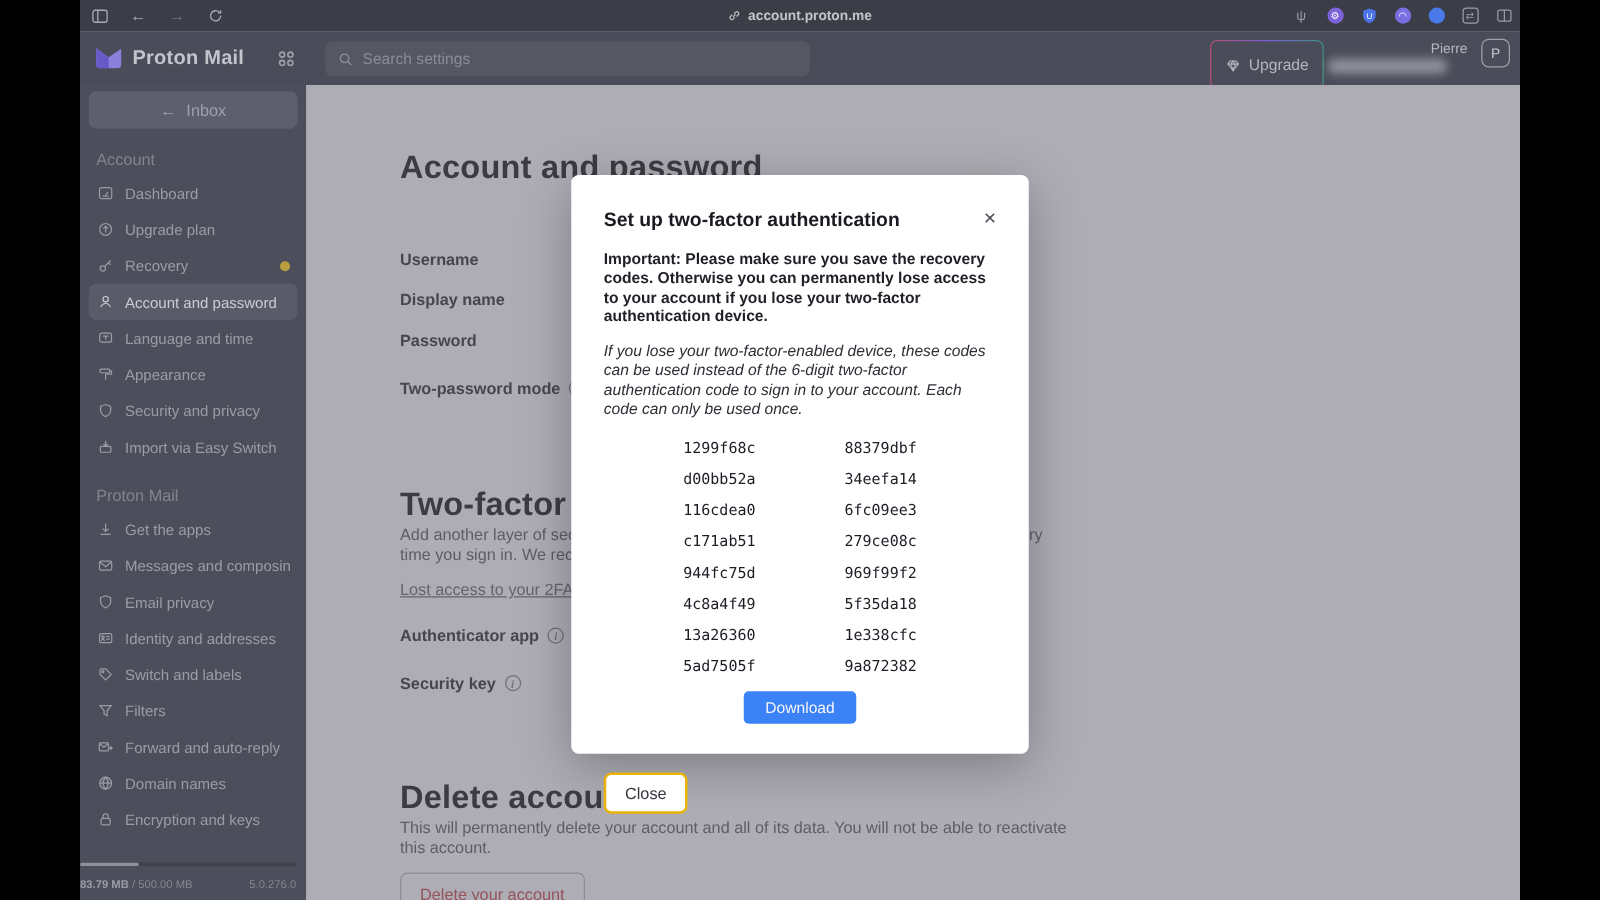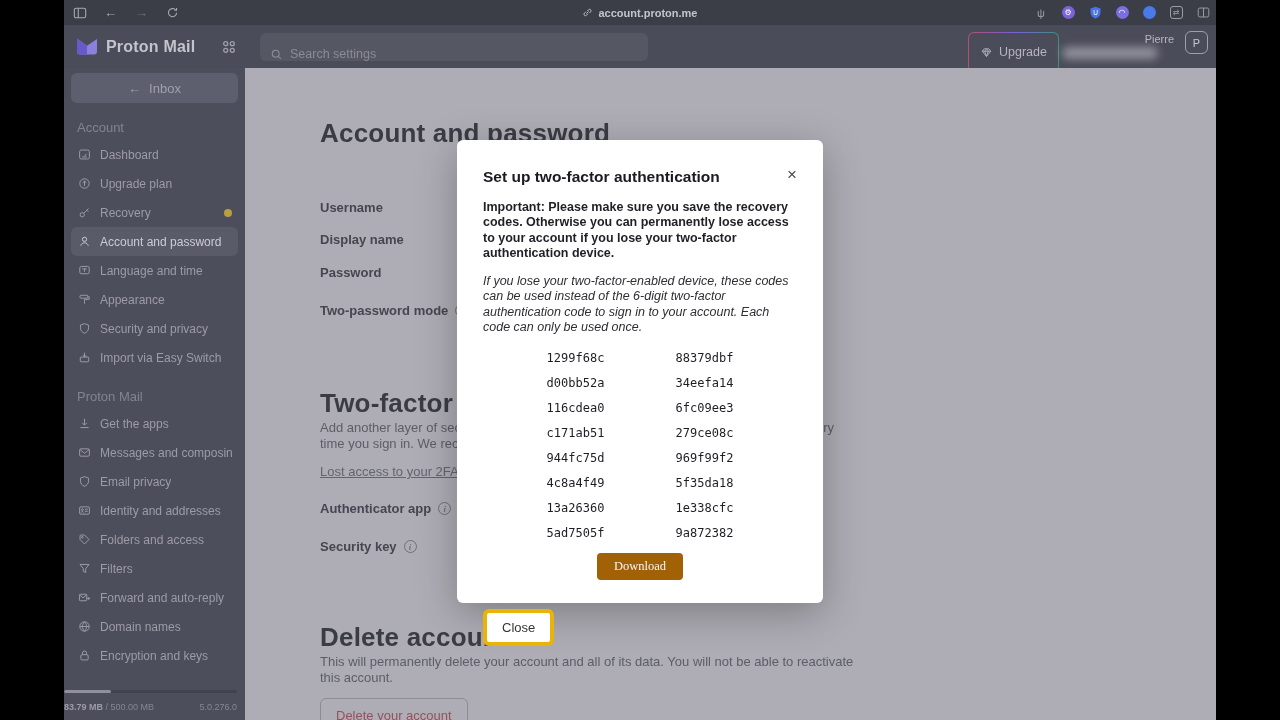--- a/index.html
+++ b/index.html
@@ -19,21 +19,21 @@
   .c-gear { background:#7d63d9; }
   .c-swirl { background:#7a6fe0; }
   .c-dot  { background:#4a79e8; }
   .sq { width:13px; height:13px; border:1px solid #9b9ca6; border-radius:3px; display:flex; align-items:center; justify-content:center; font-size:8px; color:#9b9ca6; }
 
   
   .pheader { position:absolute; left:0; top:25px; width:100%; height:43px; background:#4b4c59; display:flex; align-items:center; }
   .brand { display:flex; align-items:center; gap:8px; margin-left:12px; cursor:pointer; }
   .brand-name { font-size:16px; font-weight:600; color:#c3c4cc; letter-spacing:.2px; }
   .appgrid { margin-left:26px; color:#9fa0aa; cursor:pointer; display:flex; }
-  .searchbar { position:absolute; left:196px; top:8px; width:388px; height:28px; background:#555763; border-radius:6px; display:flex; align-items:flex-end; gap:7px; padding:0 10px; color:#8b8c96; cursor:text; }
+  .searchbar { position:absolute; left:196px; top:8px; width:388px; height:28px; background:#555763; border-radius:6px; display:flex; align-items:center; gap:7px; padding:0 10px; color:#8b8c96; cursor:text; }
   .searchbar .ph { font-size:12.5px; color:#8b8c96; }
   .upg-wrap { position:absolute; left:904px; top:7px; width:91px; height:40px; border-radius:6px; padding:1px; background:linear-gradient(90deg,#b0506e,#7a5fd6,#3f8f83); cursor:pointer; }
   .upg-in { width:100%; height:100%; border-radius:5px; background:#4b4c59; display:flex; align-items:center; justify-content:center; gap:6px; color:#b4b5be; font-size:12.5px; }
   .blur-pill { position:absolute; right:58px; top:22px; width:96px; height:12px; border-radius:6px; background:rgba(228,228,238,.45); filter:blur(4px); }
   .pierre { position:absolute; right:42px; top:8px; font-size:11px; color:#b6b7c0; }
   .avatar { position:absolute; right:8px; top:6px; width:23px; height:23px; border:1px solid #9fa0ab; border-radius:6px; display:flex; align-items:center; justify-content:center; font-size:11px; color:#c6c7d0; cursor:pointer; }
 
   
   .sidebar { position:absolute; left:0; top:68px; width:181px; bottom:0; background:#4d4e5c; overflow:hidden; }
   .inbox-btn { margin:5px 7px 0 7px; height:30px; background:#5e5f6e; border-radius:6px; display:flex; align-items:center; justify-content:center; gap:8px; color:#9fa0ab; font-size:13px; cursor:pointer; }
@@ -62,22 +62,22 @@
   
   .modal { position:absolute; left:393px; top:140px; width:366px; height:463px; background:#fff; border-radius:6px; box-shadow:0 10px 40px rgba(0,0,0,.28); padding:28px 26px 0 26px; }
   .m-head { display:flex; align-items:flex-start; justify-content:space-between; }
   .m-title { font-size:15.5px; font-weight:700; color:#1a1a22; }
   .m-close { font-size:17px; color:#4a4a52; line-height:1; cursor:pointer; margin-top:-2px; }
   .m-p { font-size:12.5px; line-height:1.22; color:#2e2e36; }
   .m-p.bold { font-weight:700; color:#1f1f27; margin-top:14px; }
   .m-p.reg { margin-top:13px;font-style:italic; }
   .codes { margin-top:16px; display:grid; grid-template-columns:1fr 1fr; row-gap:11px; padding:0 28px; }
   .code { font-family:"DejaVu Sans Mono",monospace; font-size:12px; color:#1d1d26; justify-self:center;text-align:right; }
-  .dl-btn { display:block; margin:13px auto 6px auto; background:#a16207; border:none; border-radius:4px; color:#f4f4fc; font-size:12.5px; padding:6px 17px; font-family:Liberation Serif, serif; cursor:pointer; }
-  .close-btn { margin-top:23px; background:#fff; border:4px solid #eab308; border-radius:6px; color:#35353d; font-size:13px; padding:7px 15px; font-family:inherit; cursor:pointer; }
+  .dl-btn { display:block; margin:13px auto 16px auto; background:#3b82f6; border:none; border-radius:4px; color:#f4f4fc; font-size:12.5px; padding:6px 17px; font-family:Liberation Sans, sans-serif; cursor:pointer; }
+  .close-btn { margin-top:23px; background:#fff; border:2px solid #eab308; border-radius:6px; color:#35353d; font-size:13px; padding:7px 15px; font-family:inherit; cursor:pointer; }
 
   svg { display:block; }
 </style>
 </head>
 <body>
 
 <div class="window">
 
   <div class="topbar">
     <div class="tb-left">
@@ -288,21 +288,21 @@
         </span>
       <span class="s-lbl">Identity and addresses</span>
     </div>
     <div class="s-item">
       <span class="s-ico">
           <svg width="13" height="13" viewBox="0 0 16 16" fill="none" stroke="currentColor" stroke-width="1.2">
             <path d="M2.5 8V3.5a1 1 0 0 1 1-1H8l5.5 5.5L8 13.5z"></path>
             <circle cx="5.3" cy="5.3" r="1"></circle>
           </svg>
         </span>
-      <span class="s-lbl">Folders and access</span>
+      <span class="s-lbl">Switch and labels</span>
     </div>
     <div class="s-item">
       <span class="s-ico">
           <svg width="13" height="13" viewBox="0 0 16 16" fill="none" stroke="currentColor" stroke-width="1.2">
             <path d="M2.5 3h11L9.5 8.2V13l-3-1.6V8.2z"></path>
           </svg>
         </span>
       <span class="s-lbl">Filters</span>
     </div>
     <div class="s-item">

